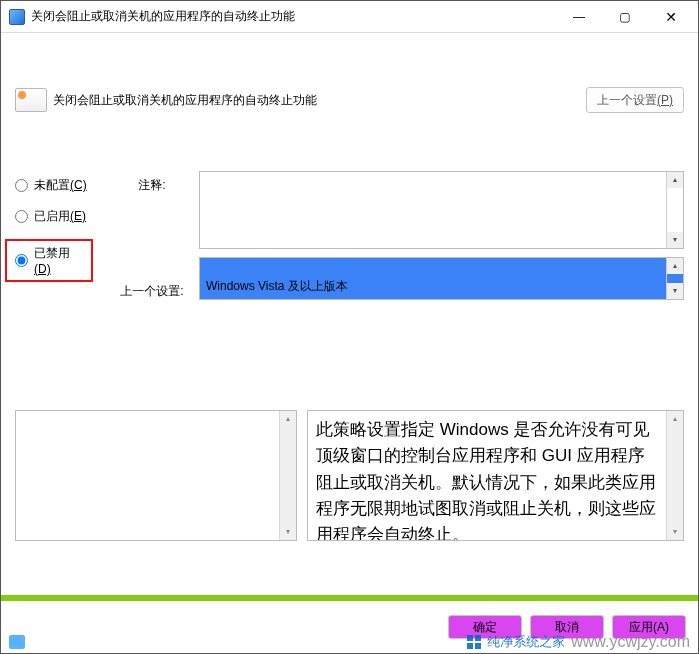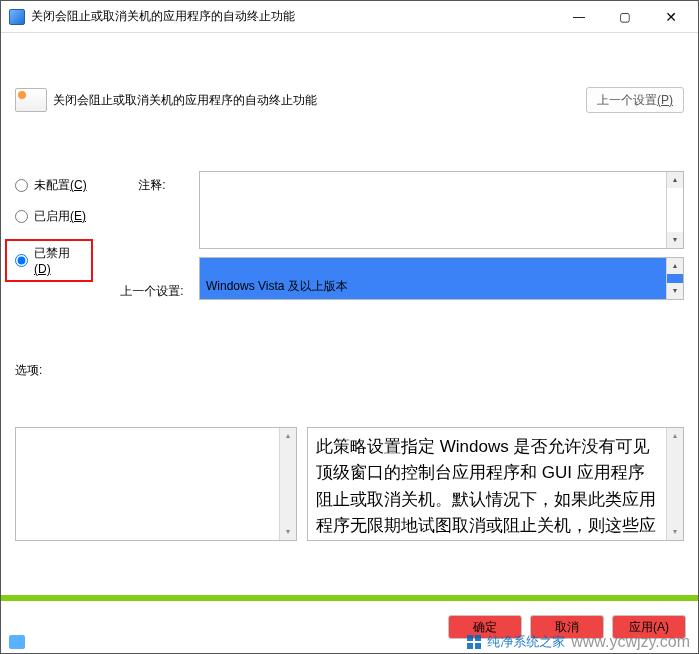--- a/index.html
+++ b/index.html
@@ -232,21 +232,21 @@
     background:
       linear-gradient(#0067c0,#0067c0) left top/6px 6px no-repeat,
       linear-gradient(#0067c0,#0067c0) right top/6px 6px no-repeat,
       linear-gradient(#0067c0,#0067c0) left bottom/6px 6px no-repeat,
       linear-gradient(#0067c0,#0067c0) right bottom/6px 6px no-repeat;
   }
   .btn {
     min-width: 74px;
     height: 24px;
     border: 1px solid #c5c5c5;
-    background: #ef4444;
+    background: #d946ef;
     border-radius: 3px;
     font-size: 12px;
     padding: 0 12px;
   }
 </style>
 </head>
 <body>
 
 <div class="window">
 
@@ -303,21 +303,20 @@
         <span>Windows Vista 及以上版本</span>
         <div class="scroll-updown">
           <span>▴</span>
           <span>▾</span>
         </div>
       </div>
     </div>
   </div>
 
   <div class="labelsrow">
-    <span class="l-left">选项:</span>
   </div>
 
   <div class="panels">
     <div class="panel left">
       <div class="content"></div>
       <div class="scrollbar">
         <span>▴</span>
         <span>▾</span>
       </div>
     </div>

